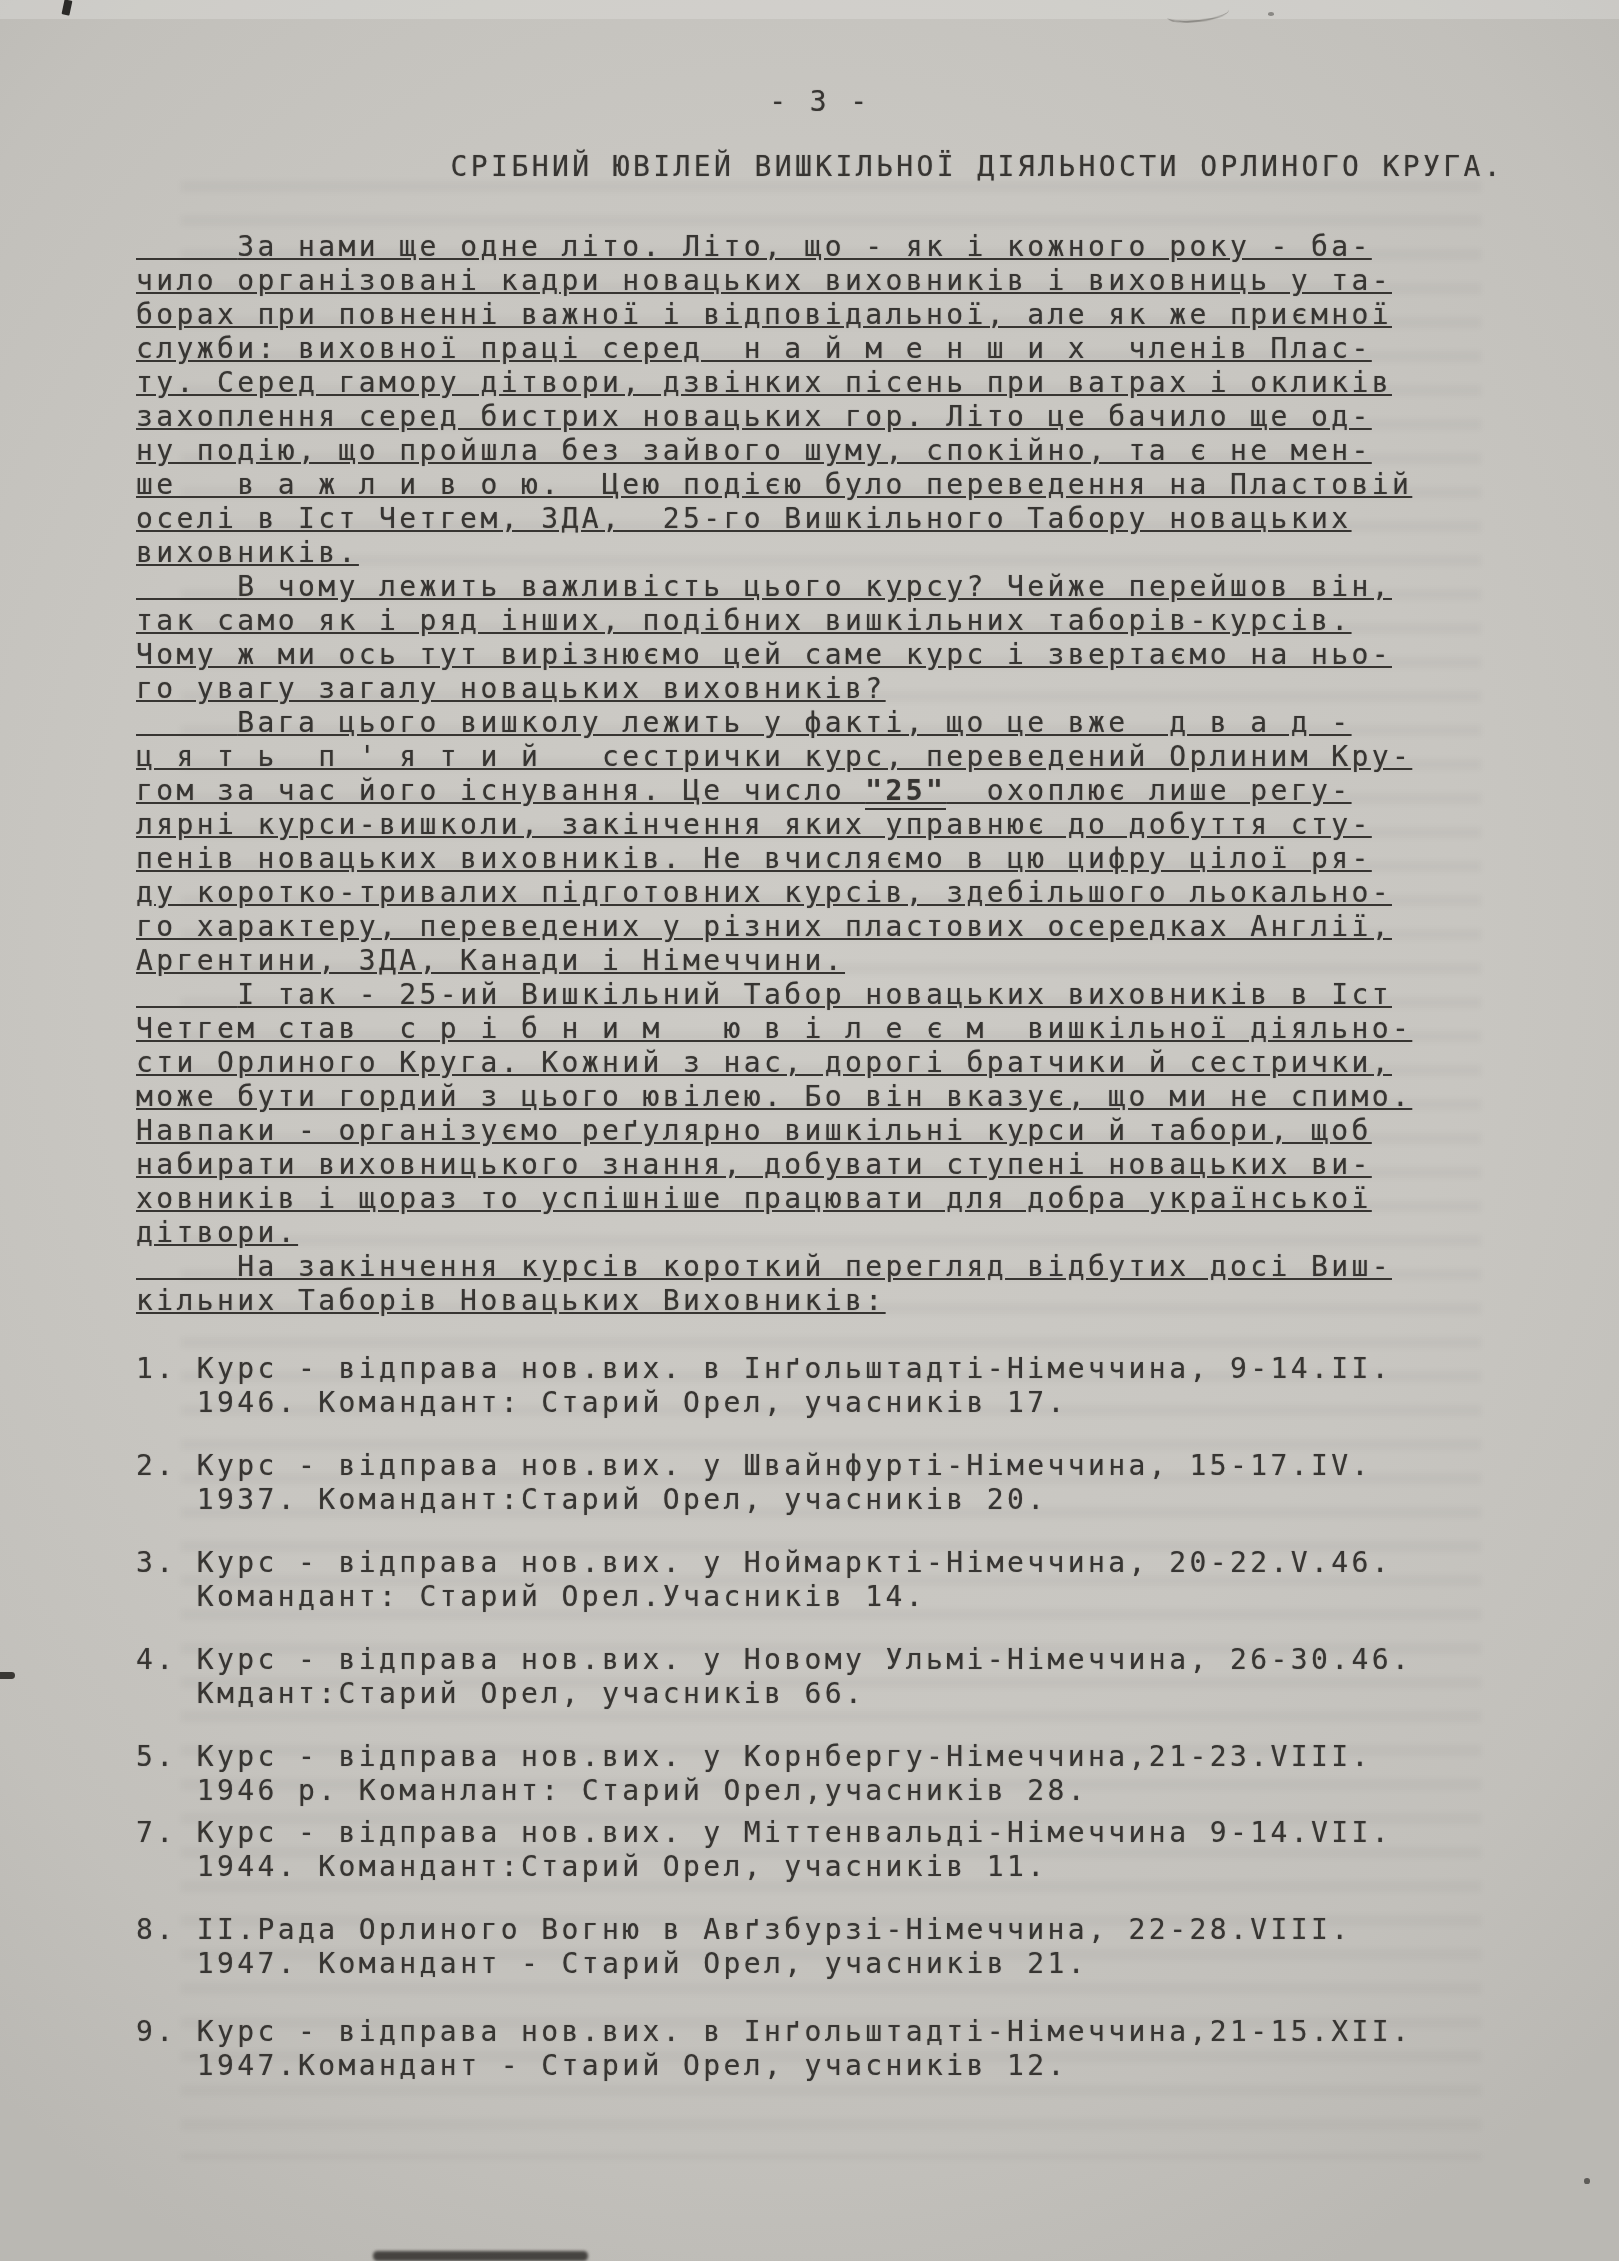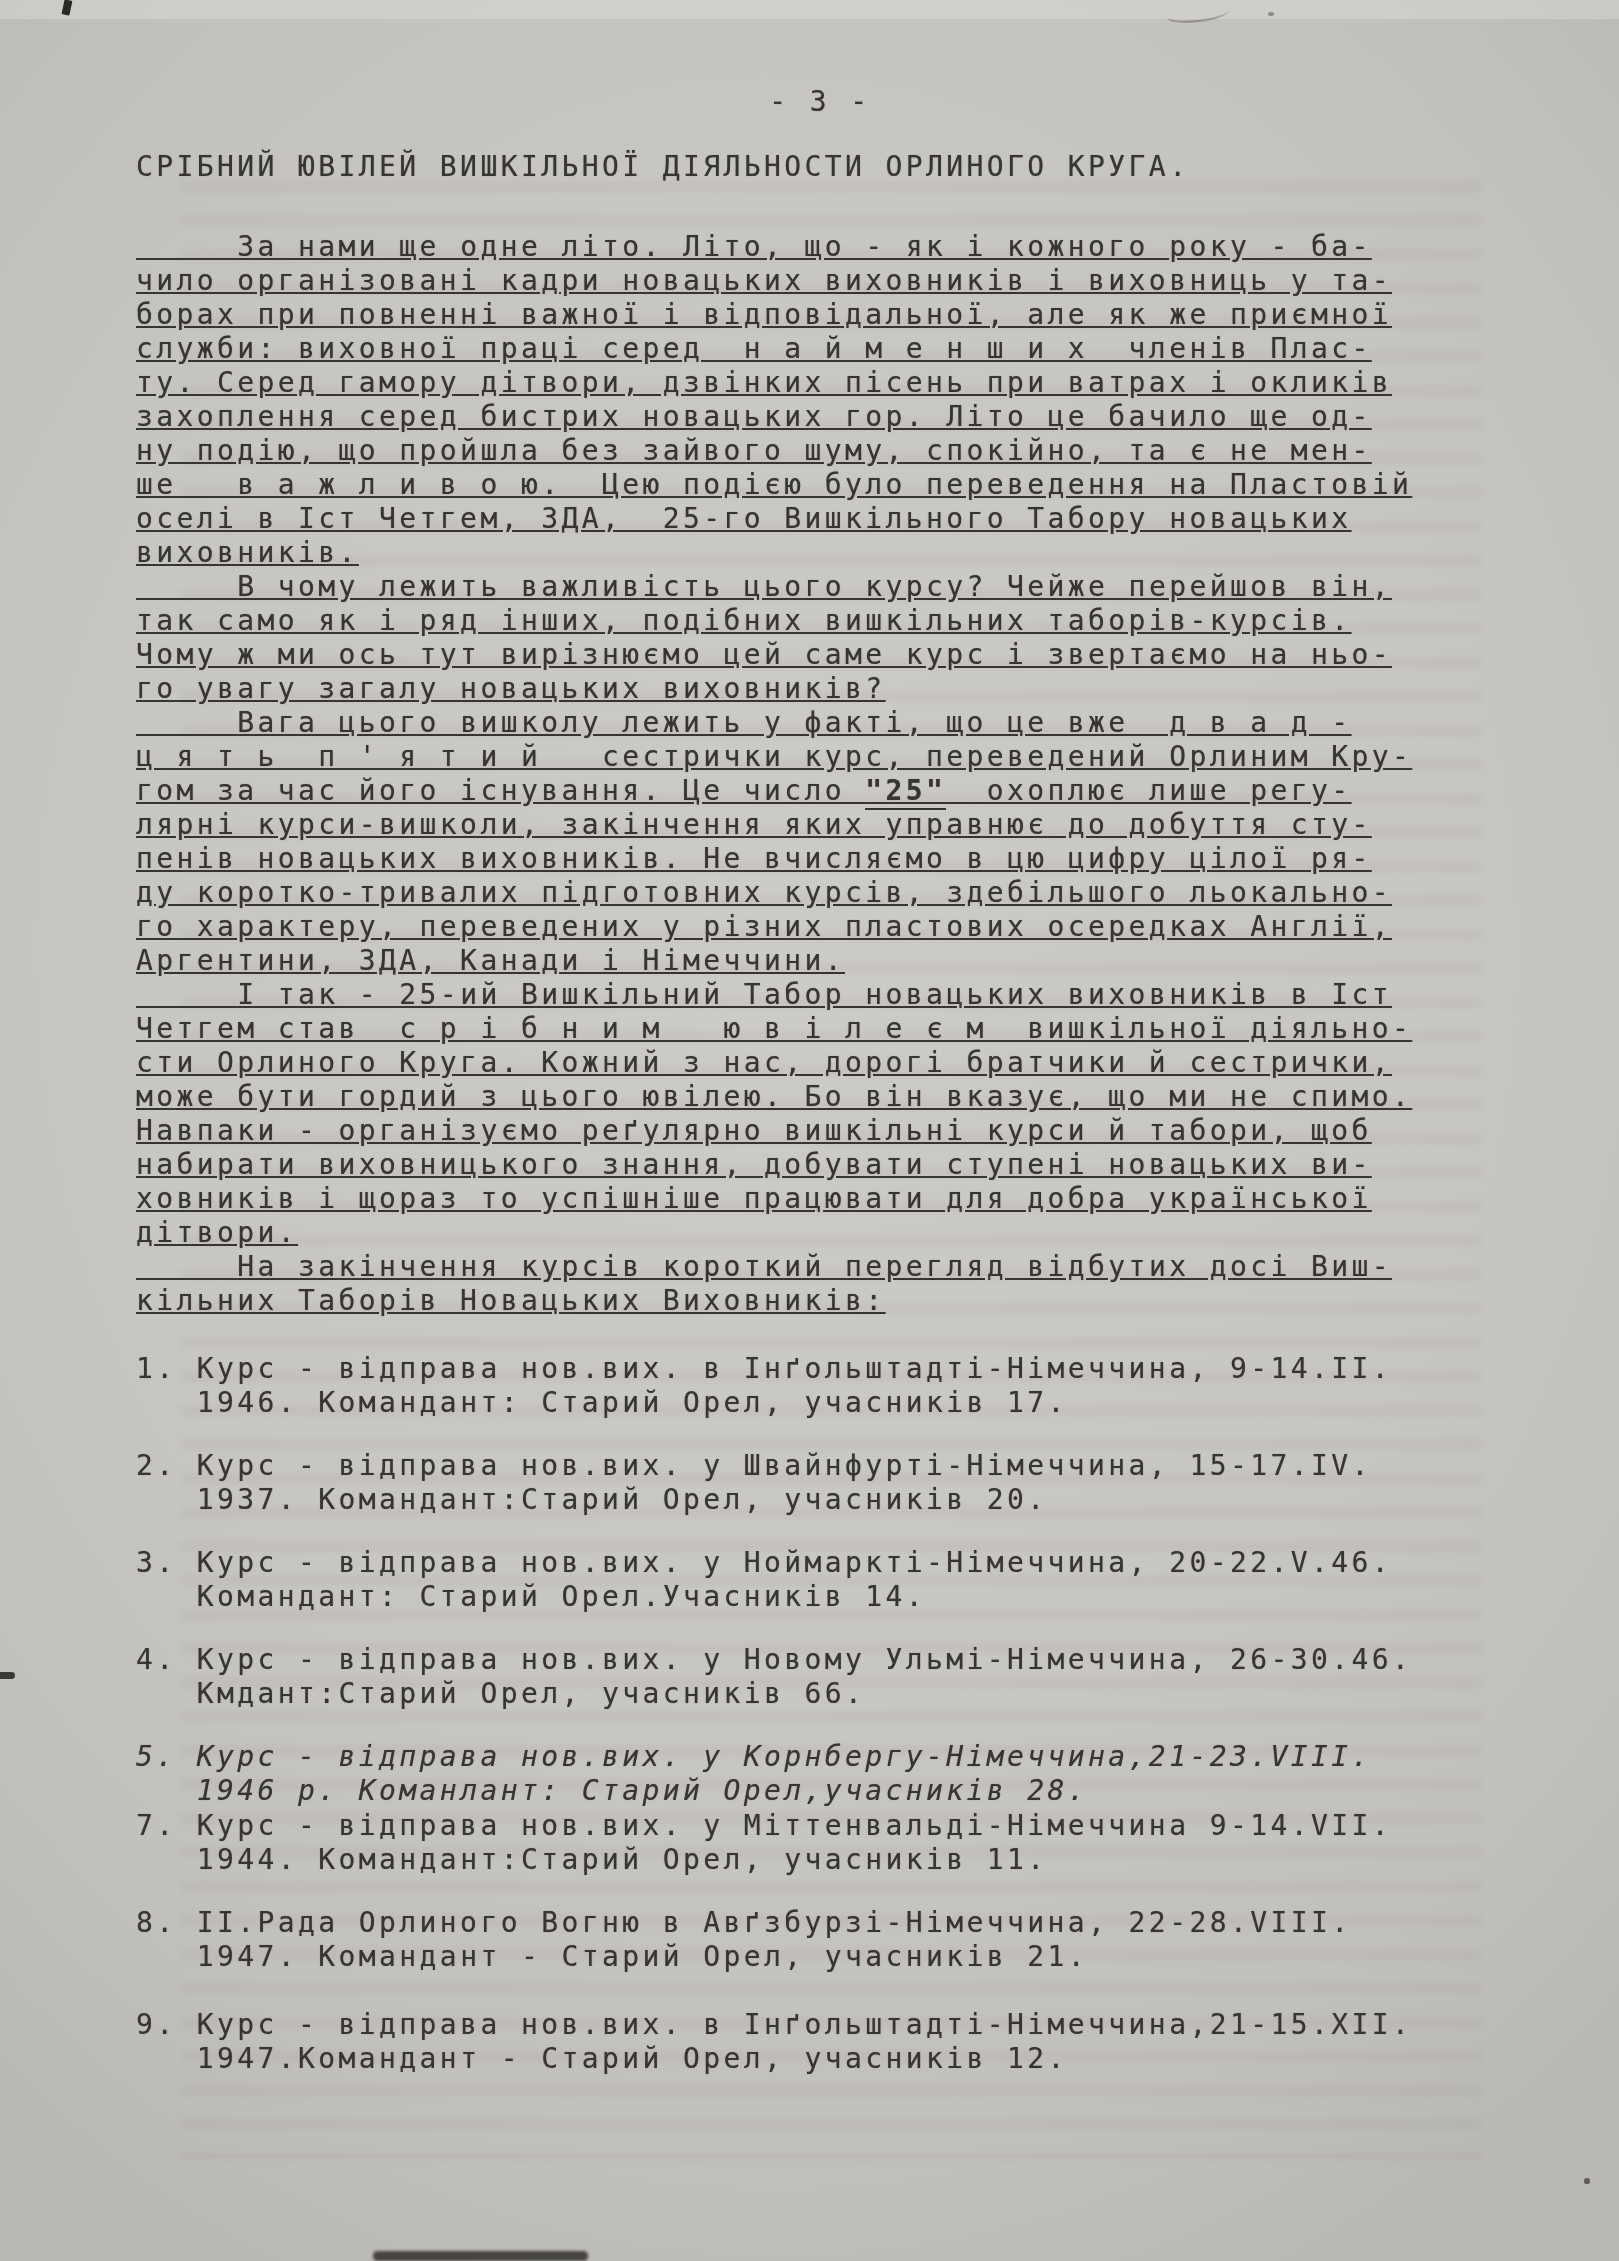--- a/index.html
+++ b/index.html
@@ -47,21 +47,21 @@
     line-height: 34px;
     letter-spacing: 3.4px;
     text-shadow: 0 0 1.1px rgba(45, 43, 40, 0.45);
   }
   .page-number {
     text-align: center;
     margin-bottom: 31px;
     white-space: pre-wrap;
   }
   .title {
-    text-align: left;
+    text-align: right;
     margin-bottom: 46px;
     white-space: pre-wrap;
   }
   .para {
     white-space: pre-wrap;
     margin: 0;
     text-decoration: underline;
   }
   .underline {
     border-bottom: 2.8px solid currentColor;
@@ -69,22 +69,21 @@
     font-weight: bold;
   }
   .list {
     margin-top: 34px;
   }
   .item {
     white-space: pre-wrap;
     margin-bottom: 29px;
   }
   .item.tight {
-    margin-bottom: 1px;
-    font-style: italic;
+    margin-bottom: 8px;
   }
   .item.wide {
     margin-bottom: 34px;
   }
   
   .artifact { position: absolute; pointer-events: none; }
   .a-topleft {
     left: 63px; top: 0; width: 8px; height: 14.7px;
     background: #2b2a28; transform: rotate(12deg);
     border-radius: 1.1px;

